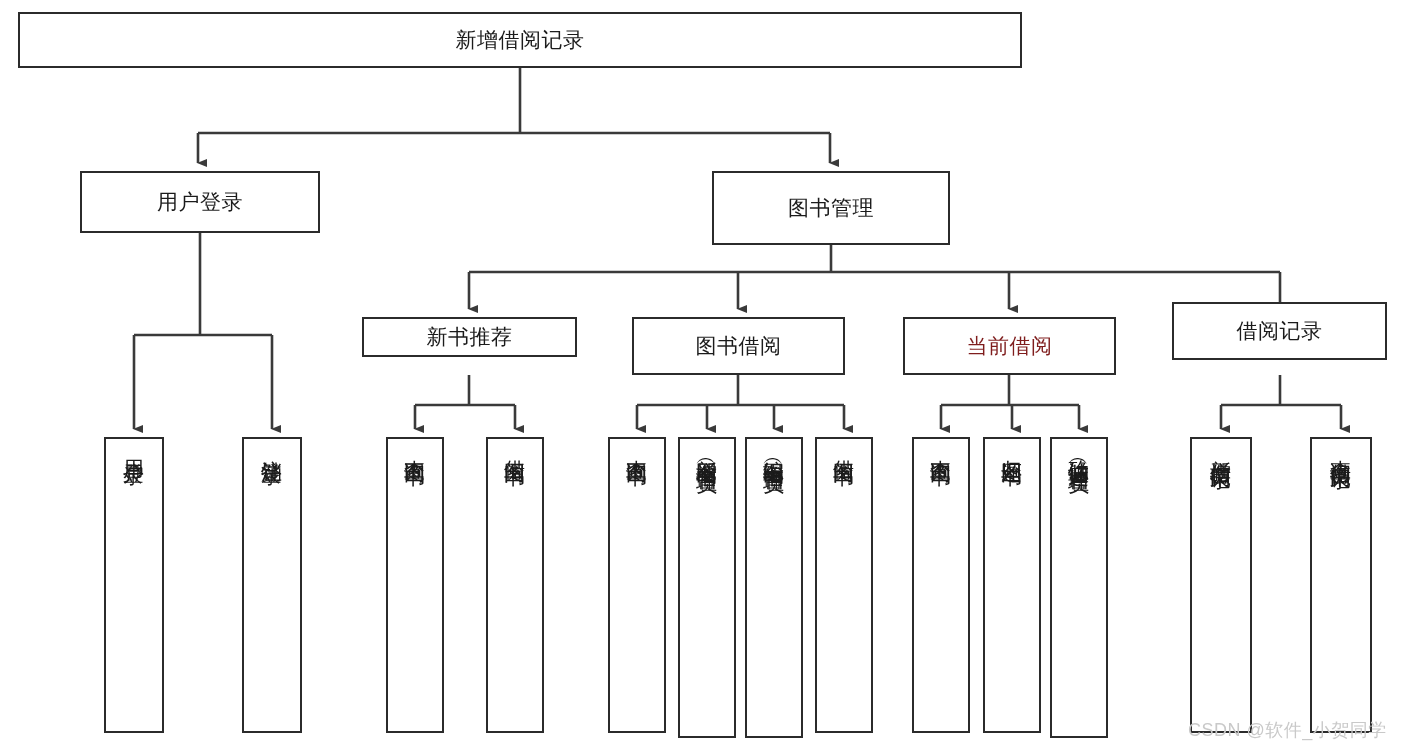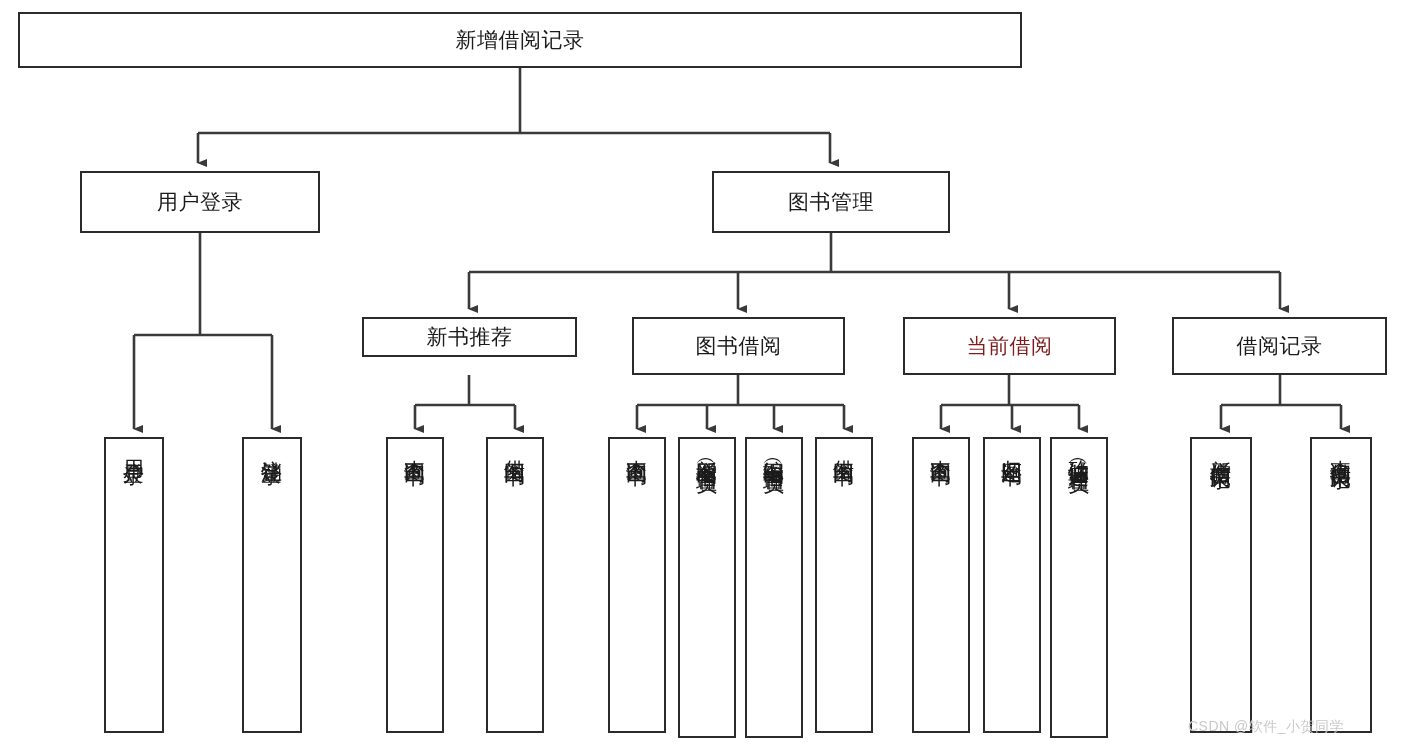--- a/index.html
+++ b/index.html
@@ -50,21 +50,21 @@
     line-height: 1.0;
     white-space: nowrap;
   }
   .leaf-box {
     align-items: flex-start;
     justify-content: center;
     padding-top: 4px;
   }
   .watermark {
     position: absolute;
-    font-size: 14px;
+    font-size: 18px;
     color: #c9c9c9;
     white-space: nowrap;
     letter-spacing: 0.5px;
     pointer-events: none;
   }
 </style>
 </head>
 <body>
 
 <div id="stage" style="background: rgb(255, 255, 255);">
@@ -119,34 +119,34 @@
     </g>
   </svg>
 
   <div class="node-box" style="left: 18px; top: 12px; width: 1004px; height: 56px; border-color: rgb(43, 43, 43); background: rgb(255, 255, 255);">
     <span class="node-label-h" style="color: rgb(27, 27, 27);">新增借阅记录</span>
   </div>
 
   <div class="node-box" style="left: 80px; top: 171px; width: 240px; height: 62px; border-color: rgb(43, 43, 43); background: rgb(255, 255, 255);">
     <span class="node-label-h" style="color: rgb(27, 27, 27);">用户登录</span>
   </div>
-  <div class="node-box" style="left: 712px; top: 171px; width: 238px; height: 62px; border-color: rgb(43, 43, 43); background: rgb(255, 255, 255);">
+  <div class="node-box" style="left: 712px; top: 171px; width: 238px; height: 74px; border-color: rgb(43, 43, 43); background: rgb(255, 255, 255);">
     <span class="node-label-h" style="color: rgb(27, 27, 27);">图书管理</span>
   </div>
 
   <div class="node-box" style="left: 362px; top: 317px; width: 215px; height: 40px; border-color: rgb(43, 43, 43); background: rgb(255, 255, 255);">
     <span class="node-label-h" style="color: rgb(27, 27, 27);">新书推荐</span>
   </div>
   <div class="node-box" style="left: 632px; top: 317px; width: 213px; height: 58px; border-color: rgb(43, 43, 43); background: rgb(255, 255, 255); justify-content: center;">
     <span class="node-label-h" style="color: rgb(27, 27, 27);">图书借阅</span>
   </div>
   <div class="node-box" style="left: 903px; top: 317px; width: 213px; height: 58px; border-color: rgb(43, 43, 43); background: rgb(255, 255, 255);">
     <span class="node-label-h" style="color: #7f1d1d;">当前借阅</span>
   </div>
-  <div class="node-box" style="left: 1172px; top: 317px; width: 215px; height: 58px; border-color: rgb(43, 43, 43); background: rgb(255, 255, 255);">
+  <div class="node-box" style="left: 1172px; top: 302px; width: 215px; height: 58px; border-color: rgb(43, 43, 43); background: rgb(255, 255, 255);">
     <span class="node-label-h" style="color: rgb(27, 27, 27);">借阅记录</span>
   </div>
 
   <div class="node-box leaf-box" style="left: 104px; top: 437px; width: 60px; height: 296px; border-color: rgb(43, 43, 43); background: rgb(255, 255, 255);">
     <span class="node-label-v" style="color: rgb(27, 27, 27);">用户登录</span>
   </div>
   <div class="node-box leaf-box" style="left: 242px; top: 437px; width: 60px; height: 296px; border-color: rgb(43, 43, 43); background: rgb(255, 255, 255);">
     <span class="node-label-v" style="color: rgb(27, 27, 27);">注销登录</span>
   </div>
   <div class="node-box leaf-box" style="left: 386px; top: 437px; width: 58px; height: 296px; border-color: rgb(43, 43, 43); background: rgb(255, 255, 255);">

